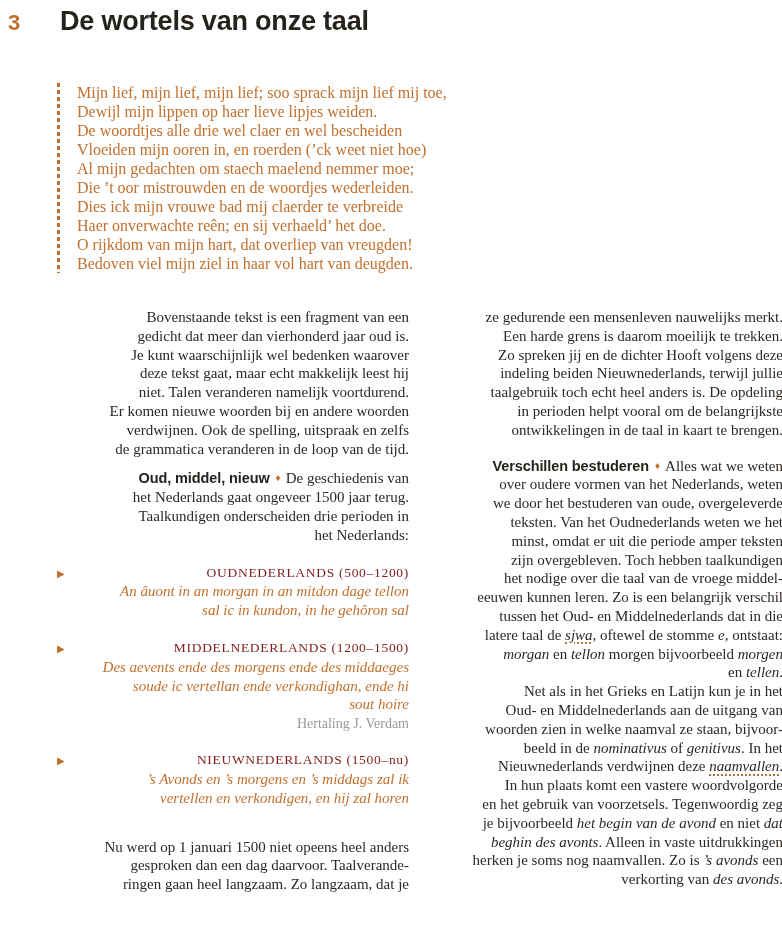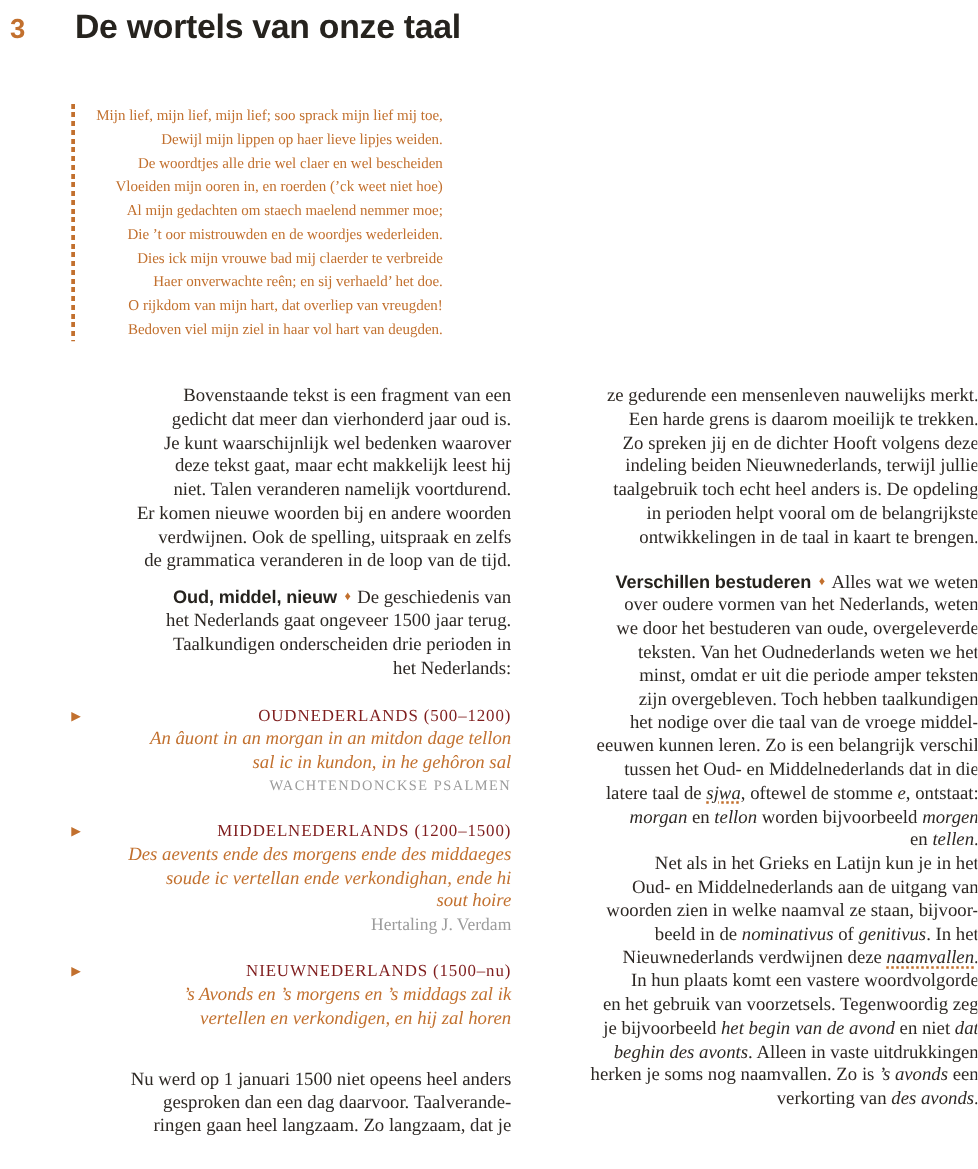--- a/index.html
+++ b/index.html
@@ -21,21 +21,21 @@
   }
   
   .poem-block{display:flex;margin:46px 0 0 57px;}
   .poem-rule{
     flex:0 0 3px;width:3px;margin-right:17px;
     background:repeating-linear-gradient(180deg,
       var(--accent-orange,#c2702e) 0 4px, transparent 4px 7px);
   }
   .poem-text{
     white-space:pre-line;
-    font-size:12px;line-height:19px;color:var(--accent-orange,#c2702e);text-align:right;
+    font-size:16px;line-height:19px;color:var(--accent-orange,#c2702e);
   }
   .poem-attribution{
     margin-top:13px;font-size:12.5px;letter-spacing:1.5px;
     color:var(--accent-orange,#c2702e);
   }
   
   .columns{display:flex;margin:35px 0 0 57px;gap:22px;text-align:right;}
   .col{width:352px;flex:0 0 352px;}
   .body-par{margin:0;font-size:15px;line-height:18.8px;}
   .prewrap{white-space:pre-line;}
@@ -117,21 +117,20 @@
 het Nederlands gaat ongeveer 1500 jaar terug.
 Taalkundigen onderscheiden drie perioden in
 het Nederlands:</span></p>
 
       <div>
         <div class="period">
           <span class="bullet">▶</span>
           <div class="period-label">OUDNEDERLANDS (500–1200)</div>
           <div class="period-quote prewrap">An âuont in an morgan in an mitdon dage tellon
 sal ic in kundon, in he gehôron sal</div>
-          <div class="period-source-caps">WACHTENDONCKSE PSALMEN</div>
         </div>
         <div class="period">
           <span class="bullet">▶</span>
           <div class="period-label">MIDDELNEDERLANDS (1200–1500)</div>
           <div class="period-quote prewrap">Des aevents ende des morgens ende des middaeges
 soude ic vertellan ende verkondighan, ende hi
 sout hoire</div>
           <div class="period-source">Hertaling J. Verdam</div>
         </div>
         <div class="period">
@@ -159,21 +158,21 @@
       <p class="body-par after-head"><span class="run-head">Verschillen bestuderen</span><span class="diamond">♦</span><span class="prewrap"><span>Alles wat we weten
 over oudere vormen van het Nederlands, weten
 we door het bestuderen van oude, overgeleverde
 teksten. Van het Oudnederlands weten we het
 minst, omdat er uit die periode amper teksten
 zijn overgebleven. Toch hebben taalkundigen
 het nodige over die taal van de vroege middel-
 eeuwen kunnen leren. Zo is een belangrijk verschil
 tussen het Oud- en Middelnederlands dat in die
 latere taal de </span><span class="it du">sjwa</span><span>, oftewel de stomme </span><span class="it">e</span><span>, ontstaat:
-</span><span class="it">morgan</span><span> en </span><span class="it">tellon</span><span> worden bijvoorbeeld </span><span class="it">morgen</span><span>
+</span><span class="it">morgan</span><span> en </span><span class="it">tellon</span><span> morgen bijvoorbeeld </span><span class="it">morgen</span><span>
 en </span><span class="it">tellen</span><span>.</span></span></p>
 
       <p class="body-par prewrap indent"><span>Net als in het Grieks en Latijn kun je in het
 Oud- en Middelnederlands aan de uitgang van
 woorden zien in welke naamval ze staan, bijvoor-
 beeld in de </span><span class="it">nominativus</span><span> of </span><span class="it">genitivus</span><span>. In het
 Nieuwnederlands verdwijnen deze </span><span class="it du">naamvallen</span><span>.
 In hun plaats komt een vastere woordvolgorde
 en het gebruik van voorzetsels. Tegenwoordig zeg
 je bijvoorbeeld </span><span class="it">het begin van de avond</span><span> en niet </span><span class="it">dat

